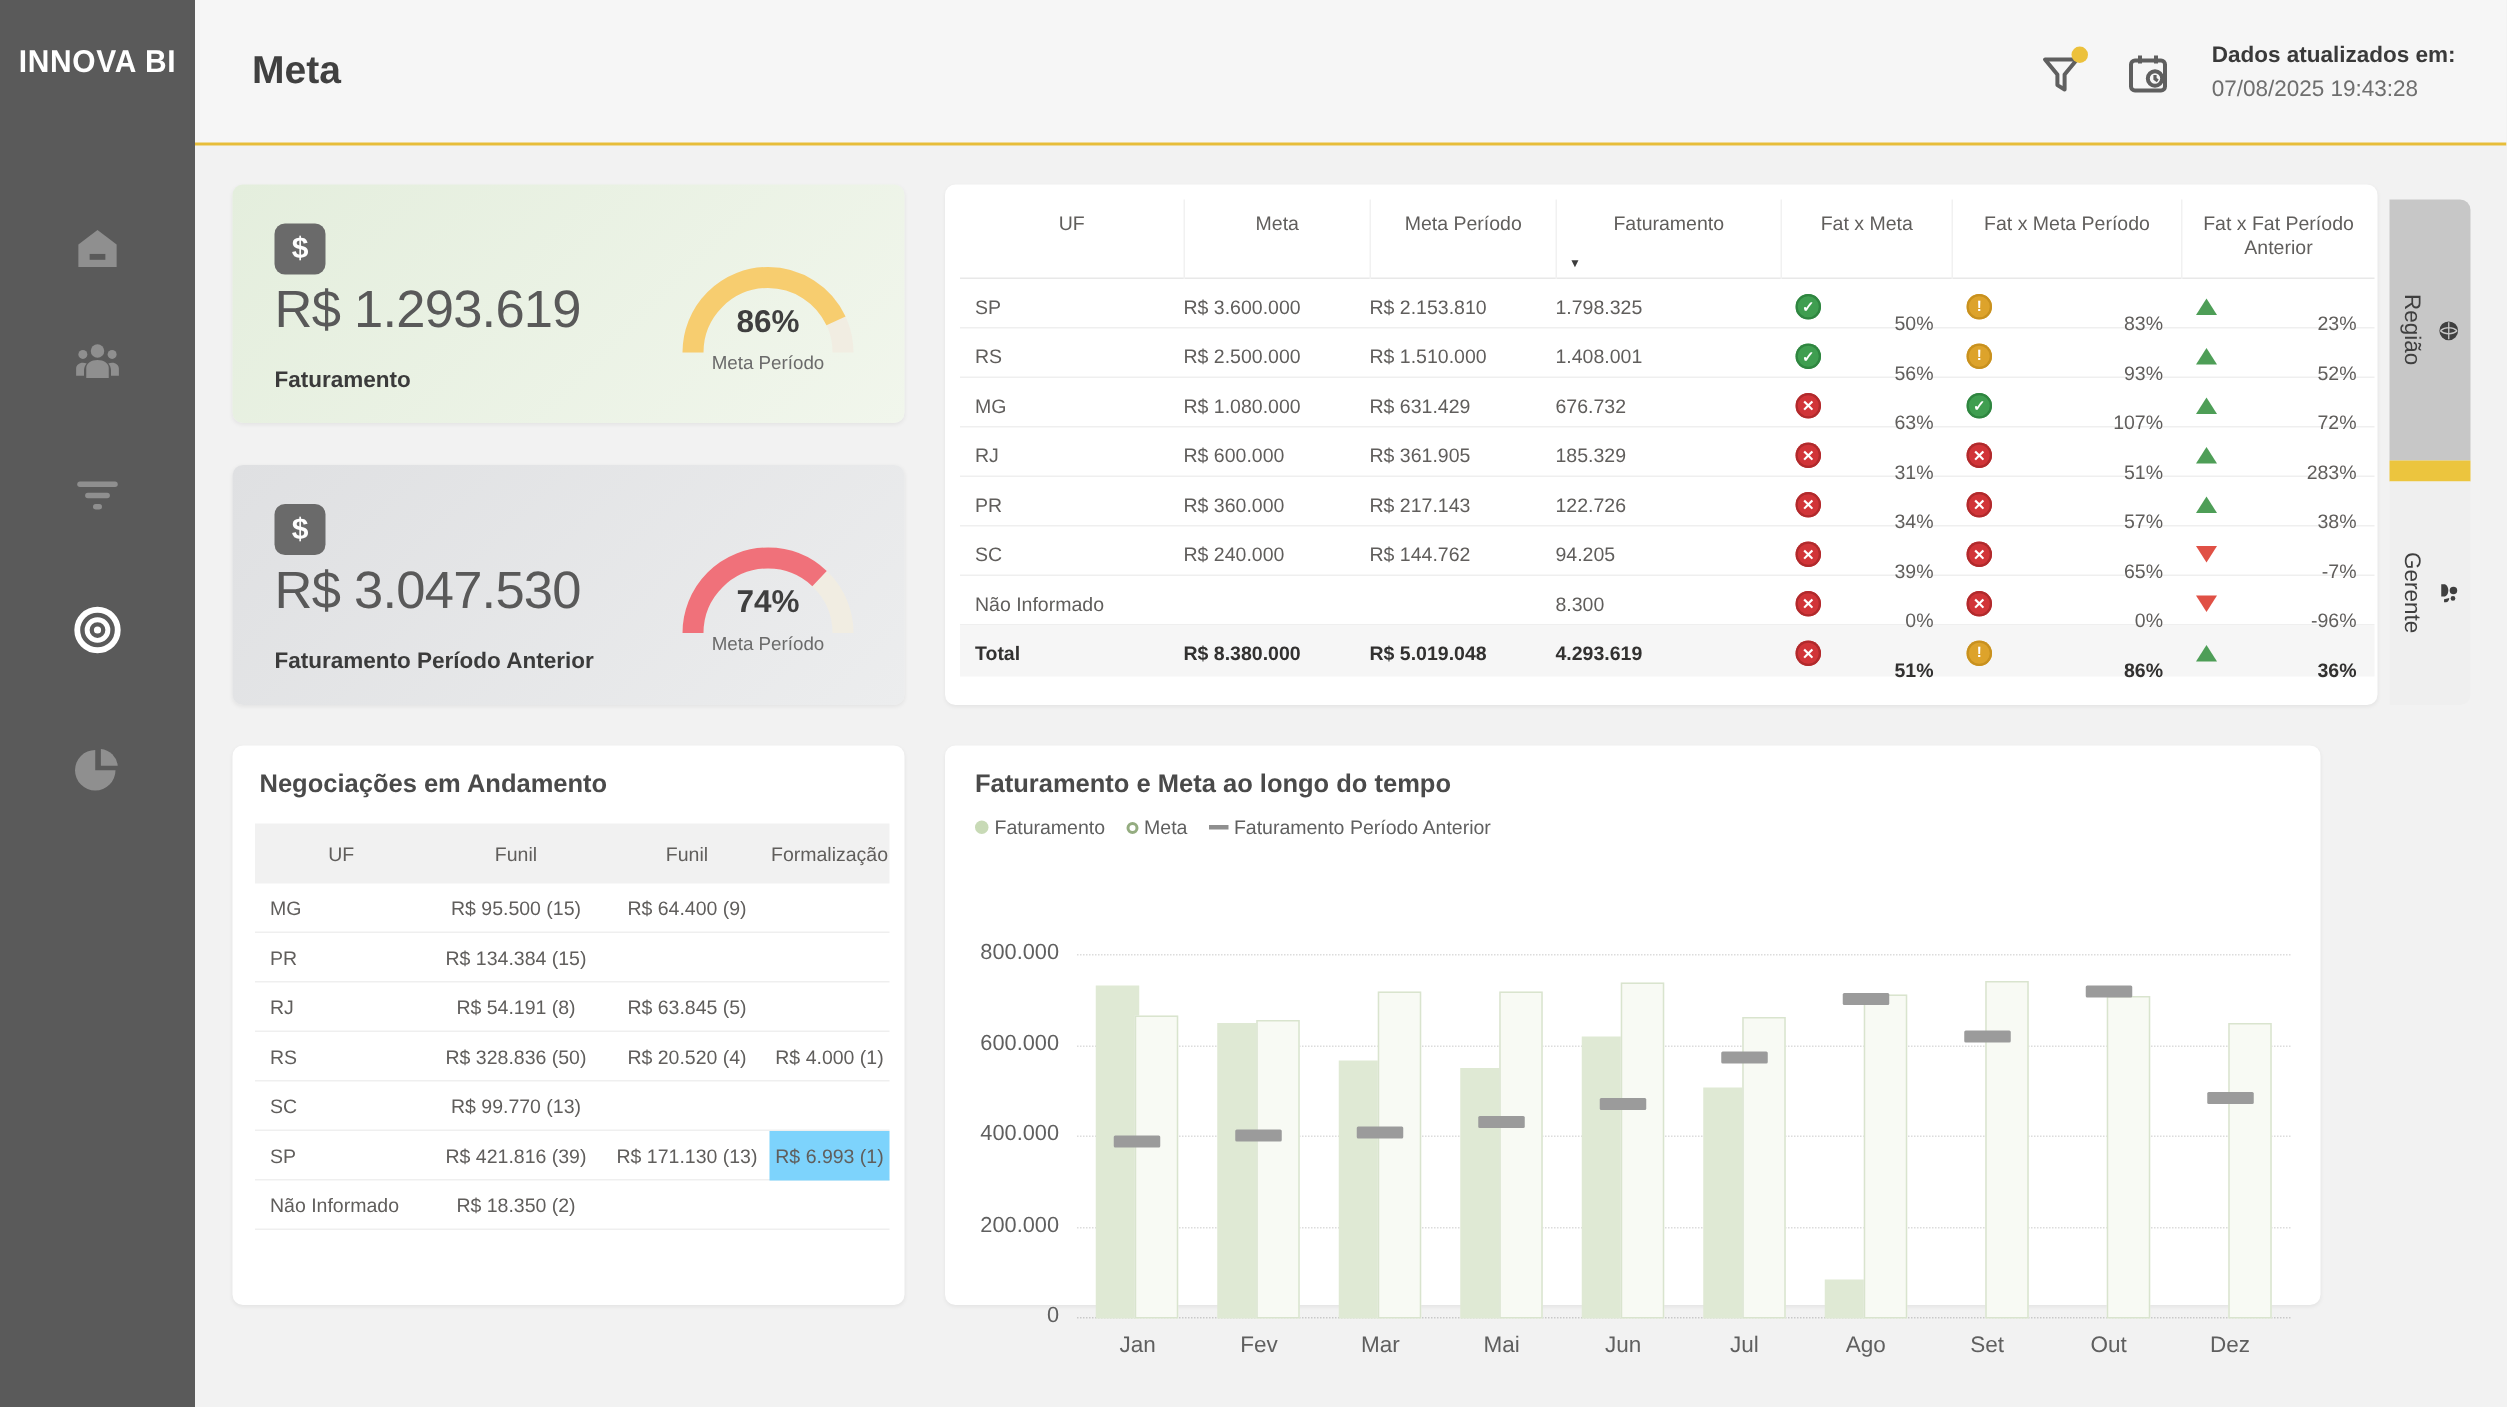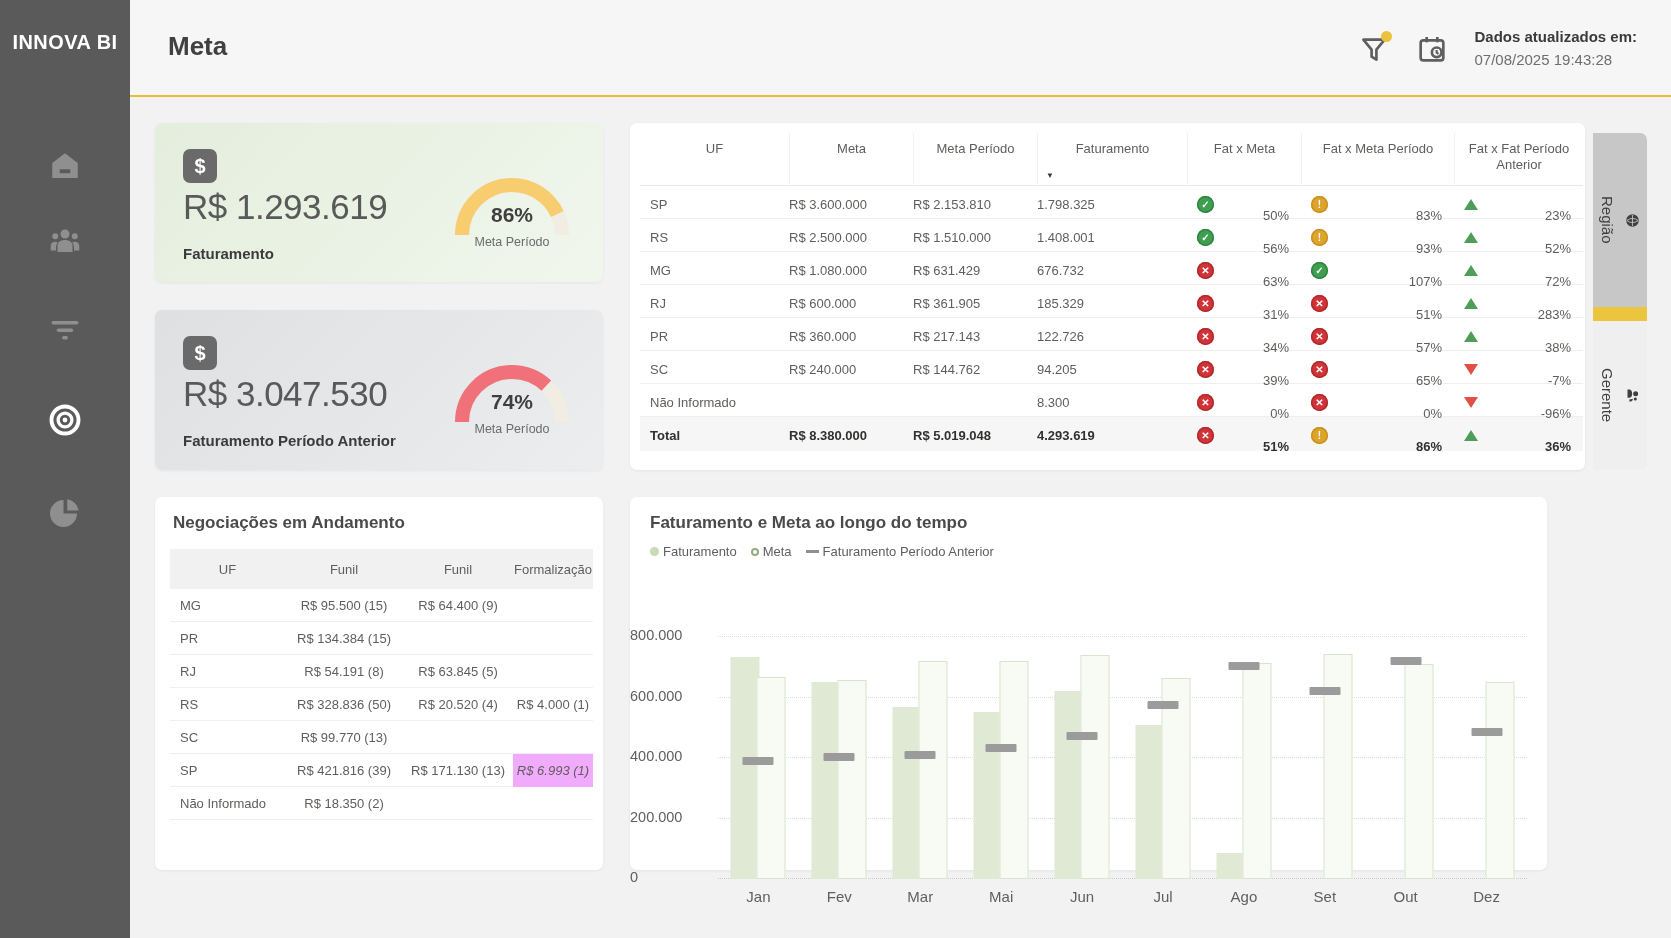--- a/index.html
+++ b/index.html
@@ -68,31 +68,31 @@
   
   .neg-card { left:155px; top:497px; width:448px; height:373px; background:#fff; }
   .card-title { position:absolute; left:18px; top:16px; font-size:17px; font-weight:700; color:#4a4a4a; }
   .neg { position:absolute; left:15px; top:52px; width:423px; }
   .neg-row { display:grid; grid-template-columns:115px 118px 110px 80px; align-items:center; font-size:13px; color:#605e5c; }
   .neg-head { background:#f1f1f1; height:40px; }
   .neg-head > div { text-align:center; cursor:pointer; }
   .neg-body .neg-row { height:33px; border-bottom:1px solid #efefef; }
   .neg-body .c0 { padding-left:10px; }
   .neg-body .cc { text-align:center; }
-  .hl { background:#f0abfc; height:33px; display:flex; align-items:center; justify-content:center;font-style:italic; }
+  .hl { background:#7dd3fc; height:33px; display:flex; align-items:center; justify-content:center; }
 
   
   .chart-card { left:630px; top:497px; width:917px; height:373px; background:#fff; }
   .legend { position:absolute; left:20px; top:47px; display:flex; align-items:center; gap:14px; font-size:13px; color:#5f5f5f; }
   .leg-item { display:flex; align-items:center; gap:4px; }
   .m-dot { width:9px; height:9px; border-radius:50%; background:#c8dab6; }
   .m-circle { width:8px; height:8px; border-radius:50%; border:2px solid #94ac80; background:#fff; }
   .m-dash { width:13px; height:3px; background:#8f8f8f; }
   .ylabels { position:absolute; left:0; top:0; width:76px; height:100%; }
-  .ytick { position:absolute; right:0; width:76px; text-align:left; font-size:14.5px; color:#5f5f5f; }
+  .ytick { position:absolute; right:0; width:76px; text-align:right; font-size:14.5px; color:#5f5f5f; }
   .plot { position:absolute; left:88px; top:140px; width:809px; height:242px; }
   .gridline { position:absolute; left:0; right:0; height:0; border-top:1px dotted #dcdcdc; }
   .gridline.baseline { border-top:1px dotted #c9c9c9; }
   .mgroup { position:relative; height:100%; flex:1; }
   .bars-row { position:absolute; inset:0; display:flex; }
   .pair { position:absolute; bottom:0; left:50%; transform:translateX(-50%); display:flex; align-items:flex-end; }
   .bar-fat { width:29px; background:#dfe9d4; }
   .bar-meta { width:29px; background:#f8faf4; border:1px solid #d9e4ce; margin-left:-3px; }
   .dash-prev { position:absolute; left:50%; transform:translateX(-50%); width:31px; height:8px; background:#9b9b9b; border-radius:1px; z-index:3; }
   .xlabel { position:absolute; top:100%; margin-top:9px; width:100%; text-align:center; font-size:15px; color:#5f5f5f; }

